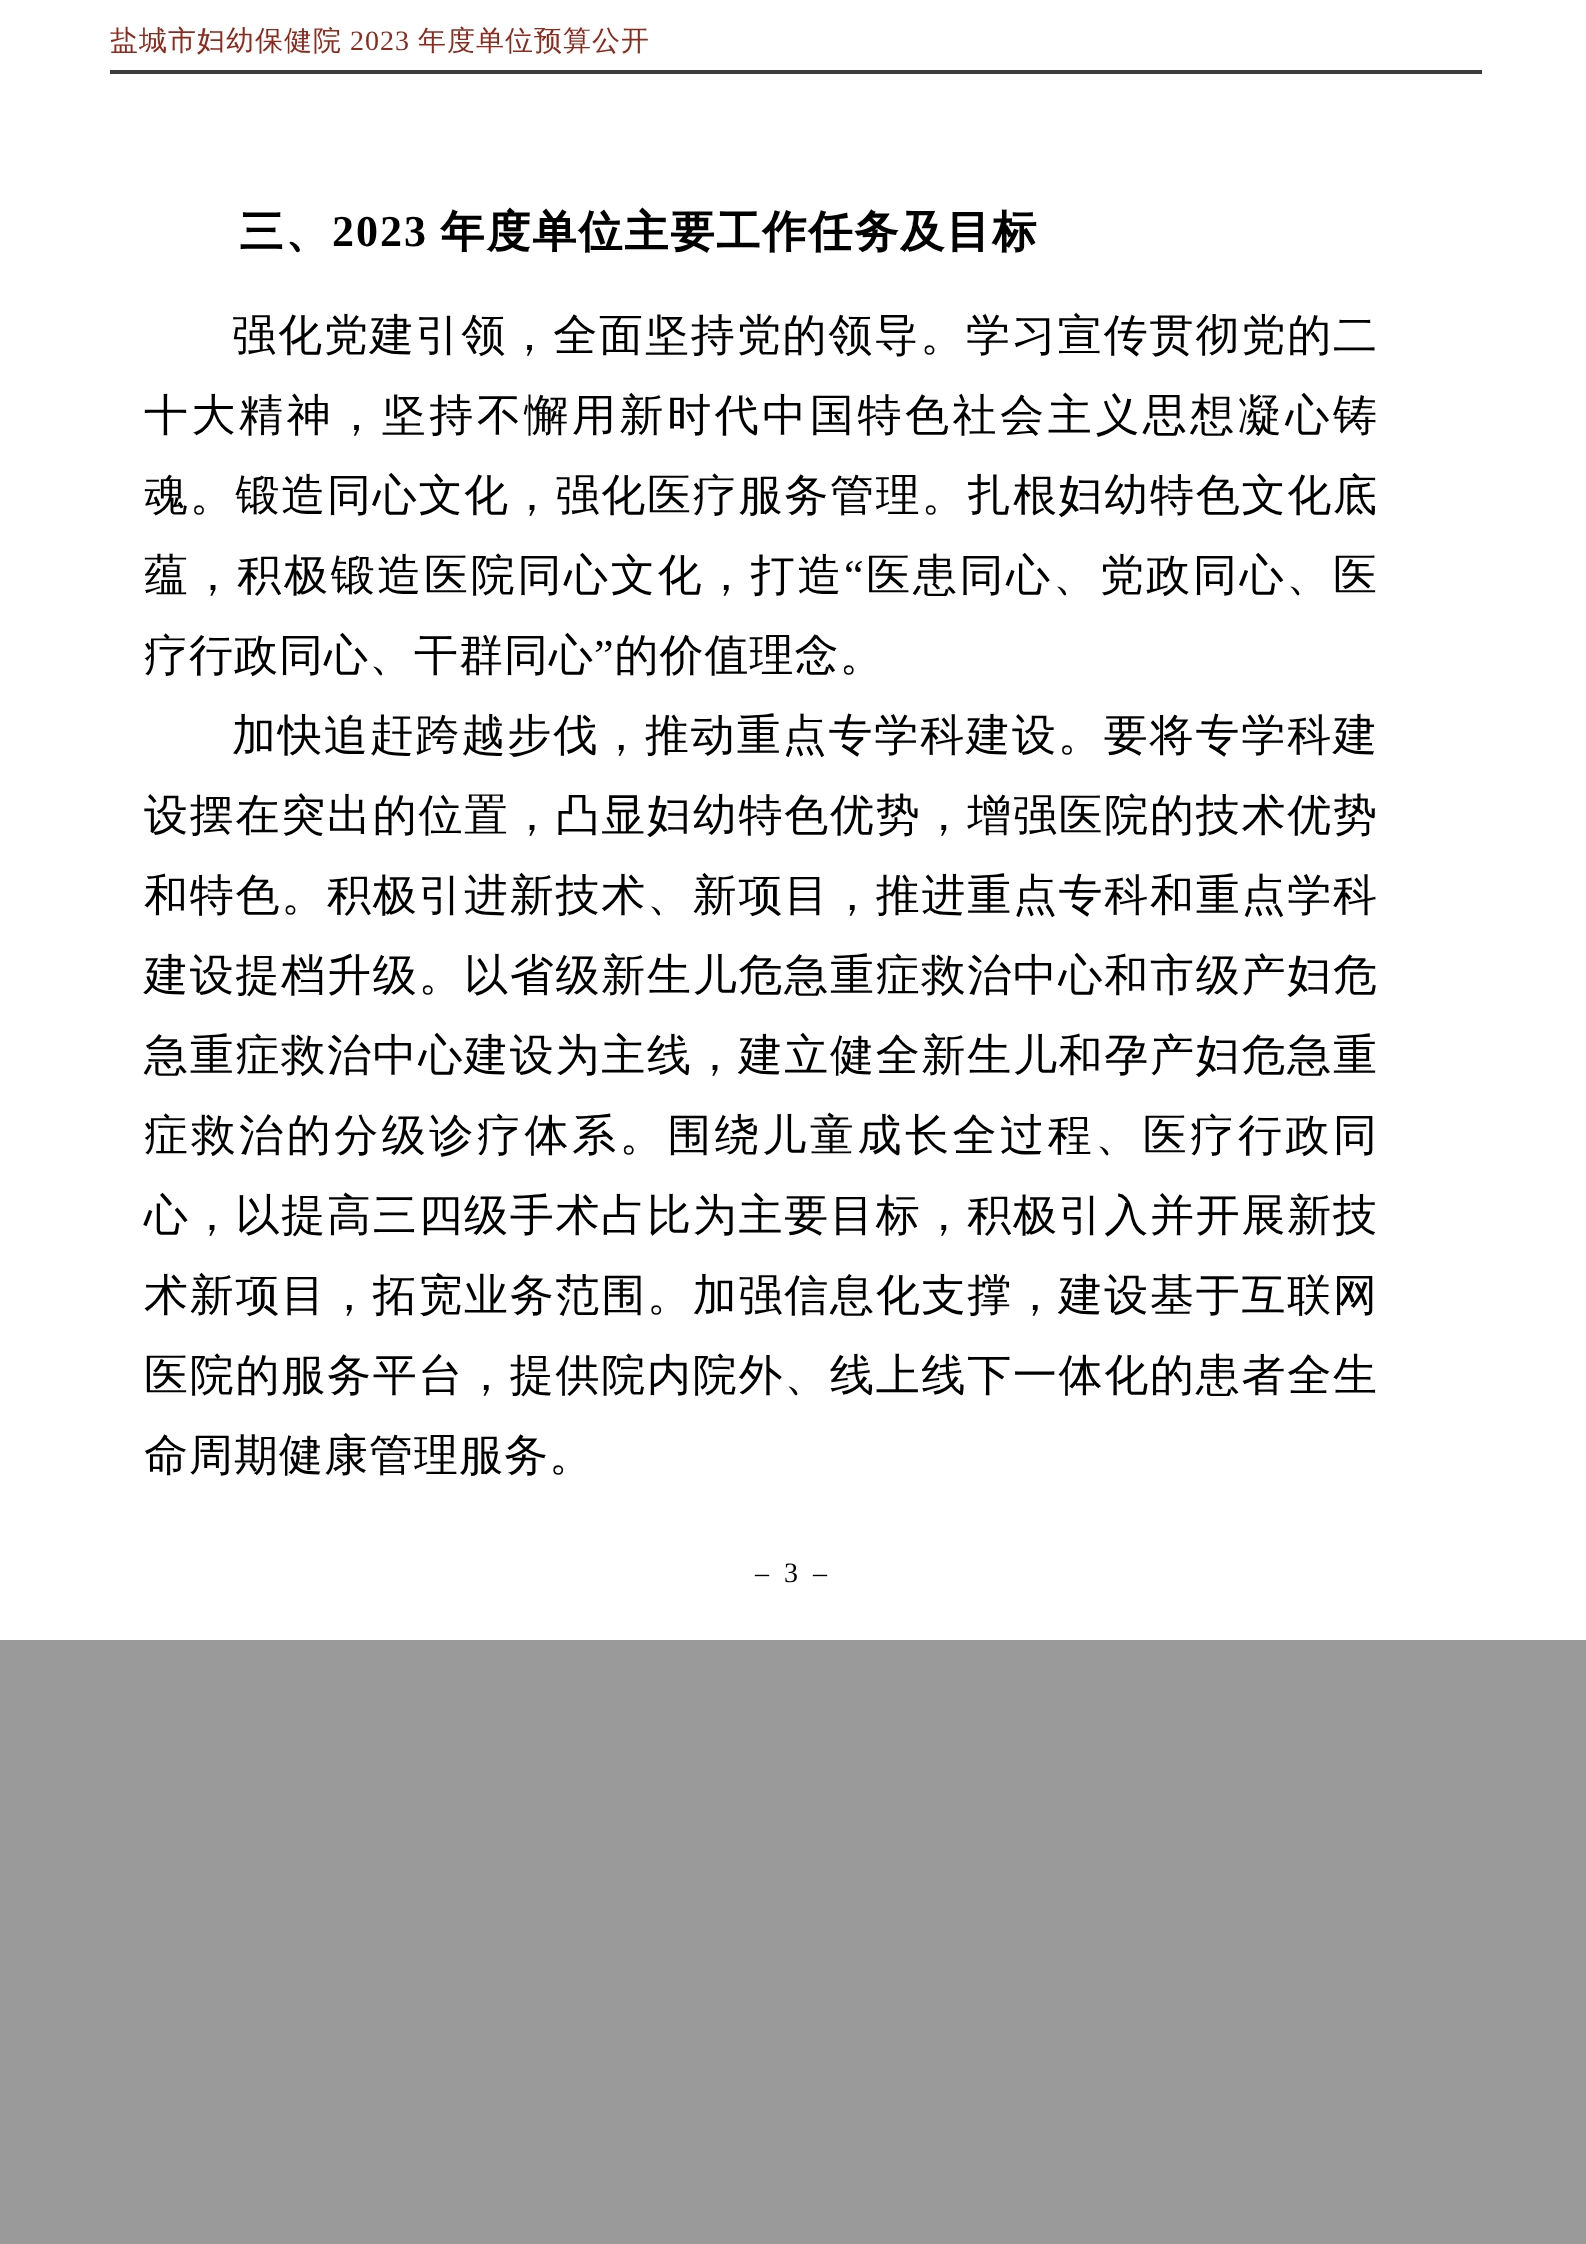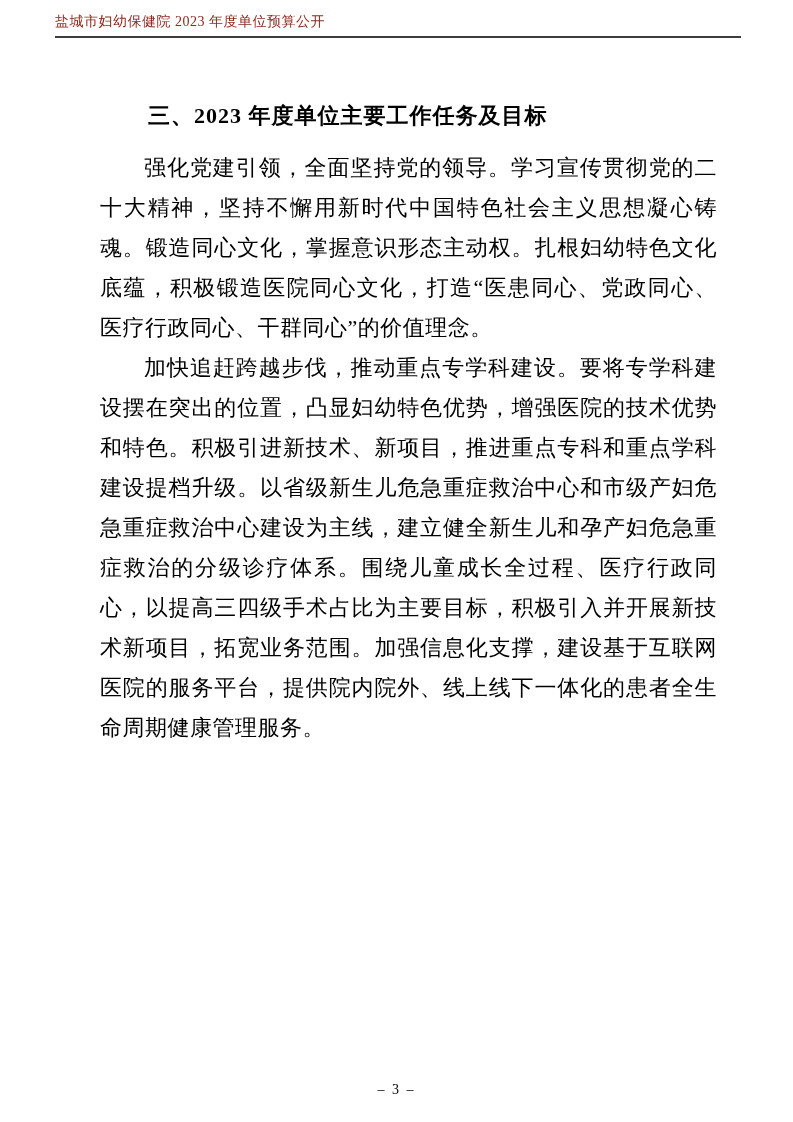--- a/index.html
+++ b/index.html
@@ -2,21 +2,21 @@
 <html style="--page_bg: #ffffff; --header_text: #8b2a1d; --rule: #3c3c3c; --body_text: #000000;"><head>
 <meta charset="utf-8">
 <style>
   * { margin: 0; padding: 0; box-sizing: border-box; }
   html, body { background: #9a9a9a; }
   body { font-family: "Liberation Serif", "DejaVu Serif", serif; }
 
   .page {
     position: relative;
     width: 793px;
-    height: 1122px;
+    height: 820px;
     margin: 0 auto;
     background: var(--page_bg, #ffffff);
     overflow: hidden;
   }
 
   
   .page-header {
     position: absolute;
     left: 55px;
     top: 12px;
@@ -27,21 +27,21 @@
   .page-header .header-text {
     font-size: 14px;
     letter-spacing: 0.5px;
     color: var(--header_text, #8b2a1d);
     font-family: "Liberation Serif", "DejaVu Serif", serif;
   }
 
   
   .doc-body {
     position: absolute;
-    left: 100px;
+    left: 72px;
     top: 96px;
     width: 617px;
     color: var(--body_text, #000000);
     font-family: Liberation Serif, serif;
   }
   .section-title {
     font-size: 22px;
     font-weight: bold;
     line-height: 40px;
     text-indent: 48px;
@@ -77,21 +77,21 @@
 
 <div class="page">
 
   <div class="page-header">
     <span class="header-text">盐城市妇幼保健院 2023 年度单位预算公开</span>
   </div>
 
   <div class="doc-body">
     <h1 class="section-title">三、2023 年度单位主要工作任务及目标</h1>
 
-    <p class="body-paragraph">强化党建引领，全面坚持党的领导。学习宣传贯彻党的二十大精神，坚持不懈用新时代中国特色社会主义思想凝心铸魂。锻造同心文化，掌握意识形态主动权。扎根妇幼特色文化底蕴，积极锻造医院同心文化，打造“医患同心、党政同心、医疗行政同心、干群同心”的价值理念。</p>
+    <p class="body-paragraph">强化党建引领，全面坚持党的领导。学习宣传贯彻党的二十大精神，坚持不懈用新时代中国特色社会主义思想凝心铸魂。锻造同心文化，强化医疗服务管理。扎根妇幼特色文化底蕴，积极锻造医院同心文化，打造“医患同心、党政同心、医疗行政同心、干群同心”的价值理念。</p>
 
 
     <p class="body-paragraph">加快追赶跨越步伐，推动重点专学科建设。要将专学科建设摆在突出的位置，凸显妇幼特色优势，增强医院的技术优势和特色。积极引进新技术、新项目，推进重点专科和重点学科建设提档升级。以省级新生儿危急重症救治中心和市级产妇危急重症救治中心建设为主线，建立健全新生儿和孕产妇危急重症救治的分级诊疗体系。围绕儿童成长全过程、医疗行政同心，以提高三四级手术占比为主要目标，积极引入并开展新技术新项目，拓宽业务范围。加强信息化支撑，建设基于互联网医院的服务平台，提供院内院外、线上线下一体化的患者全生命周期健康管理服务。</p>
   </div>
 
   <div class="page-footer">
     <span class="page-number">– 3 –</span>
   </div>
 
 </div>

